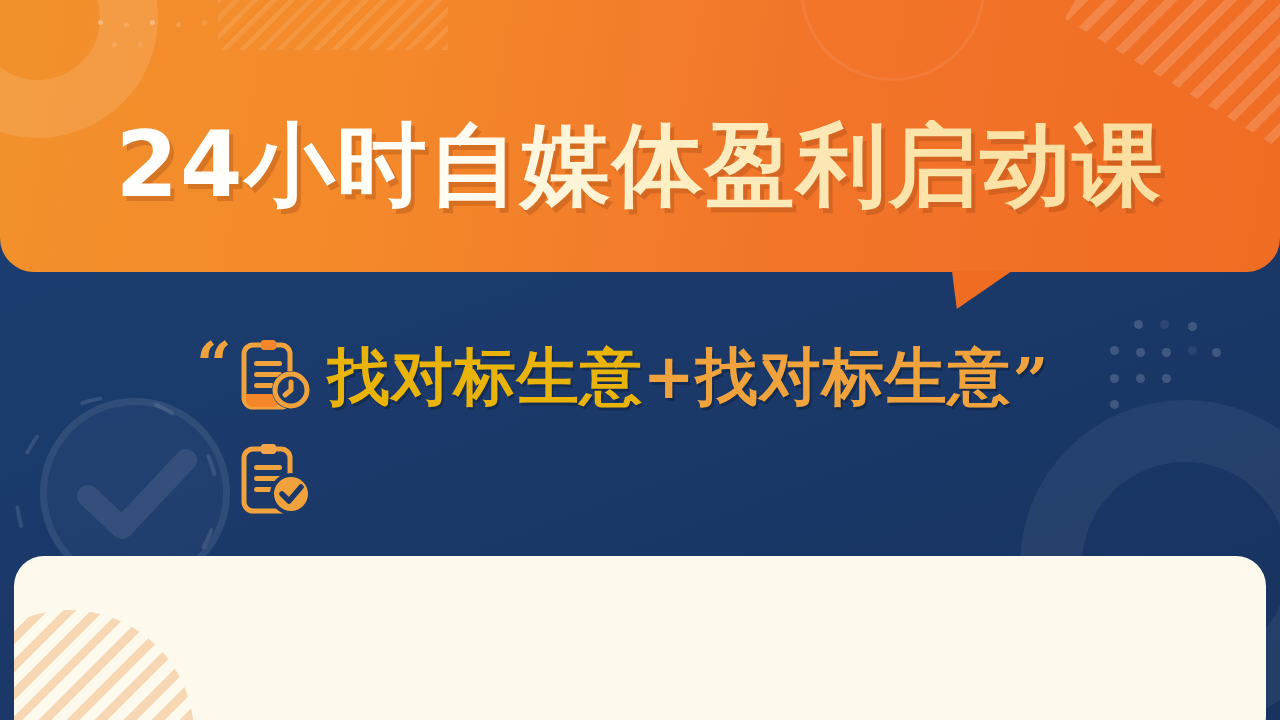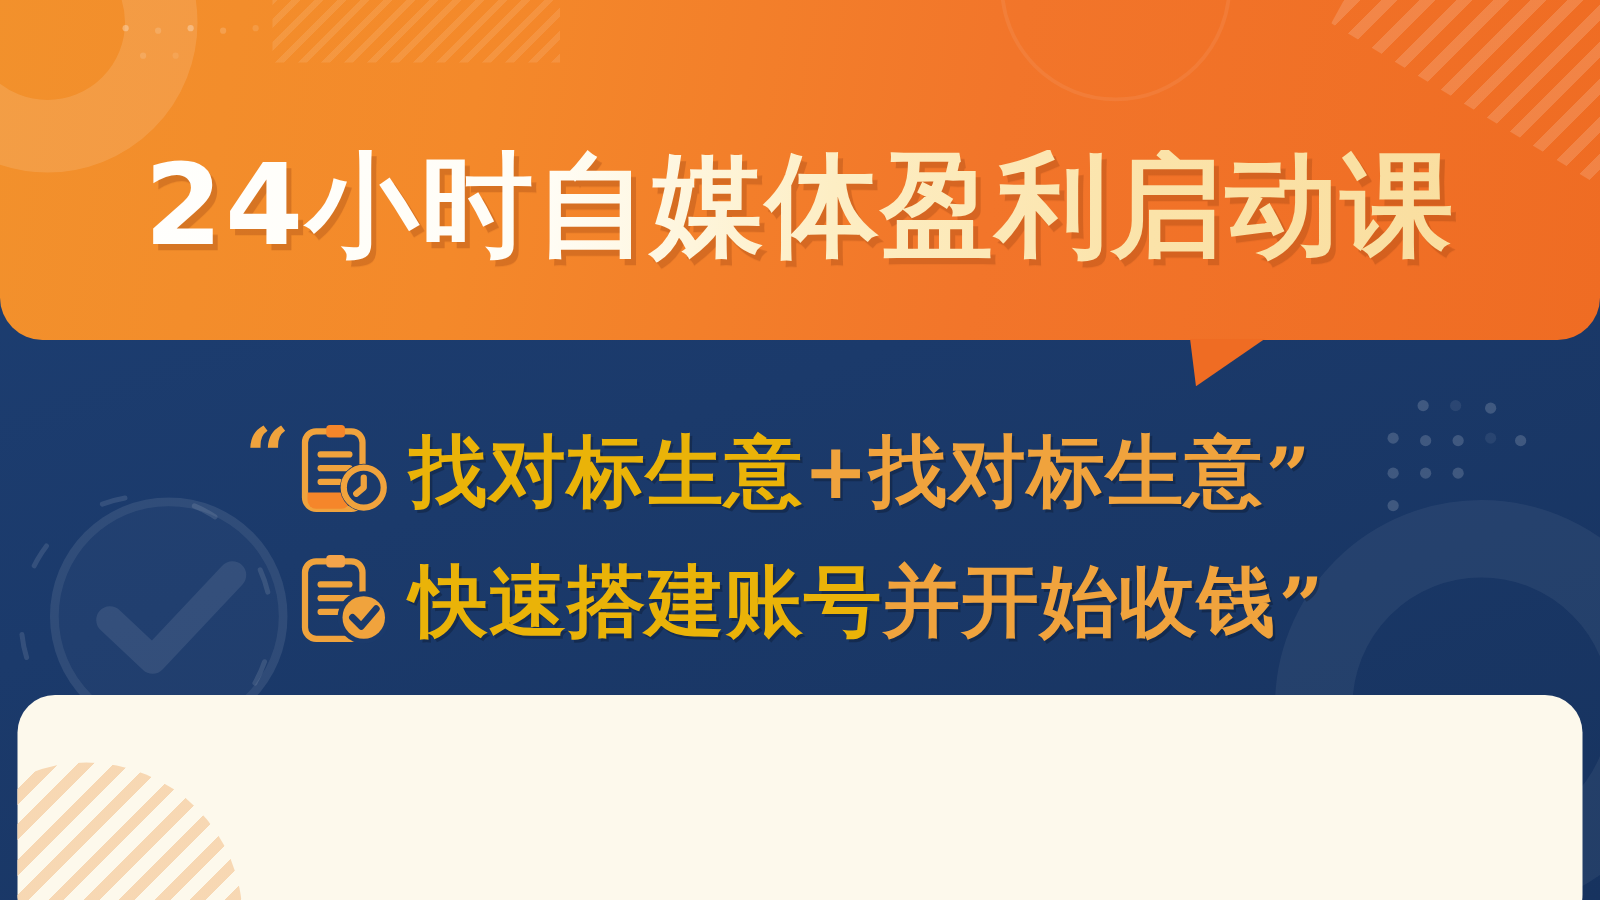--- a/index.html
+++ b/index.html
@@ -304,23 +304,20 @@
         <rect x="8" y="7" width="46" height="62" rx="9" fill="none" stroke="#f0a33d" stroke-width="5"></rect>
         <rect x="25" y="2" width="15" height="10" rx="3" fill="#f5a44a"></rect>
         <rect x="18" y="23" width="28" height="5" rx="2.5" fill="#f0a33d"></rect>
         <rect x="18" y="34" width="28" height="5" rx="2.5" fill="#f0a33d"></rect>
         <rect x="18" y="45" width="20" height="5" rx="2.5" fill="#f0a33d"></rect>
         <circle cx="55" cy="52" r="21" fill="#1b3a6b"></circle>
         <circle cx="55" cy="52" r="17" fill="#f0a33d"></circle>
         <path d="M46 52 L53 59 L65 45" fill="none" stroke="#1b3a6b" stroke-width="5.5" stroke-linecap="round" stroke-linejoin="round"></path>
       </svg>
 
-      <span class="phrase">
-        <span class="w">快速搭建账号</span><span class="g">并开始收钱</span><span class="quote-close">”</span>
-      </span>
     </div>
   </div>
 
   <div class="cream-card">
     <div class="cream-stripe-circle"></div>
   </div>
 
 </div>
 
 </body></html>

